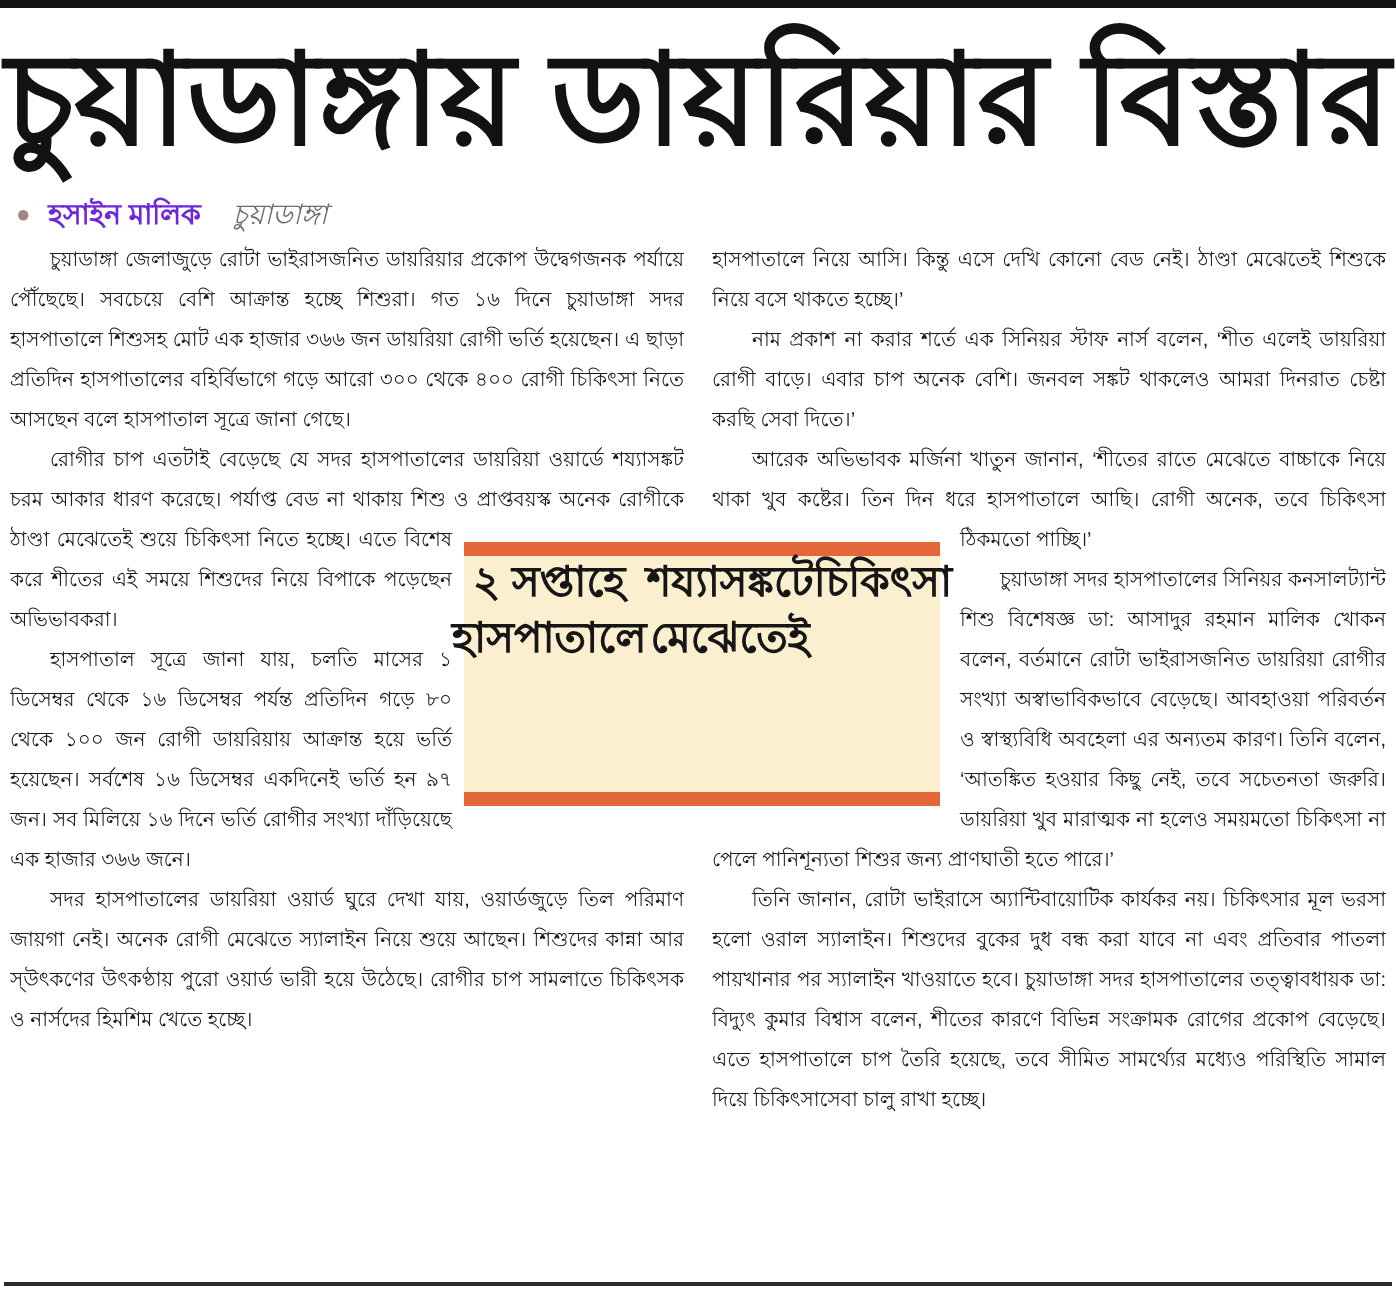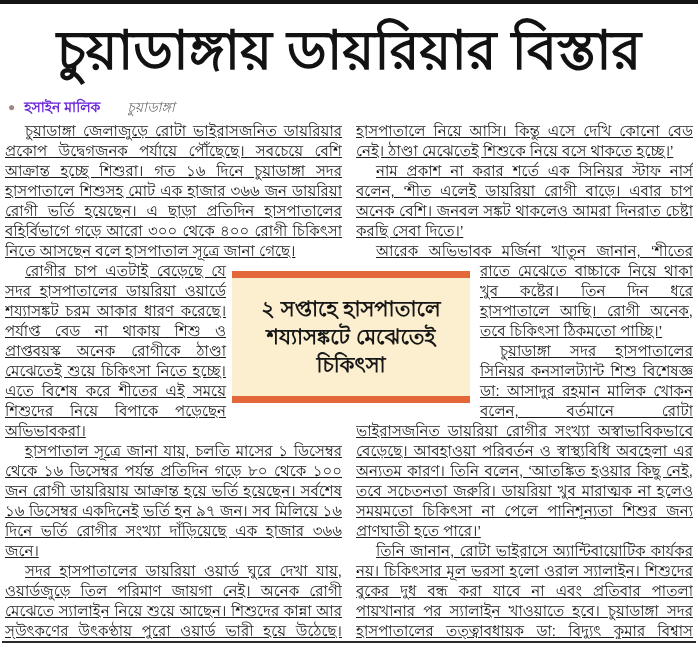--- a/index.html
+++ b/index.html
@@ -5,52 +5,52 @@
   html,body { margin:0; padding:0; background:#ffffff; }
   .page {
     position:relative; width:698px; height:648px; overflow:hidden;
     background:#ffffff; font-family:"Liberation Sans", sans-serif;
   }
   .top-rule { position:absolute; top:0; left:0; width:698px; height:4px; background:#141414; }
   .bottom-rule { position:absolute; top:641px; left:2px; width:694px; height:2px; background:#2a2a2a; }
 
   .headline {
     position:absolute; top:4px; left:0; width:698px; height:92px;
-    text-align:center; font-weight:bold; font-size:54px; line-height:92px;
+    text-align:center; font-weight:bold; font-size:64px; line-height:92px;
     color:#121212; letter-spacing:0px; white-space:nowrap; overflow:hidden;
   }
 
   .byline { position:absolute; top:98px; left:8px; width:420px; height:20px;
     font-size:14px; line-height:18px; color:#222; white-space:nowrap; }
   .byline .bullet { color:#a08585; font-size:12px; vertical-align:1px; margin-right:5px; }
   .byline .author { font-weight:bold; color:#6d28d9; }
-  .byline .location { font-style:italic; color:#6e6e6e; margin-left:23px; }
+  .byline .location { font-style:italic; color:#6e6e6e; margin-left:12px; }
 
   .columns {
     position:absolute; top:121px; left:5px; width:688px; height:518px;
     display:flex; gap:14px;
   }
   .col {
     width:337px; height:518px; overflow:hidden;
-    font-size:15px; line-height:20px; color:#1b1b1b; text-align:justify;text-decoration:underline;
+    font-size:10px; line-height:20px; color:#1b1b1b; text-align:justify;
   }
   .col p { margin:0; }
   .col p.indent { text-indent:20px; }
 
   
   .push-r { float:right; width:0; height:148px; }
   .hole-left { float:right; clear:right; width:116px; height:136px; }
   .push-l { float:left; width:0; height:158px; }
   .hole-right { float:left; clear:left; width:124px; height:134px; }
 
   .pullquote {
     position:absolute; left:232px; top:271px; width:238px; height:132px;
     box-sizing:border-box; background:#fcefcf;
     border-top:7px solid #e4673a; border-bottom:7px solid #e4673a;
-    display:flex; flex-direction:column; justify-content:center;
+    display:flex; flex-direction:row; justify-content:center;
     text-align:center; font-weight:bold; color:#161616;
     font-size:21px; line-height:28px;
   }
   .pullquote .pq-line { width:100%; }
 </style>
 </head>
 <body>
 
 <div class="page">
 

